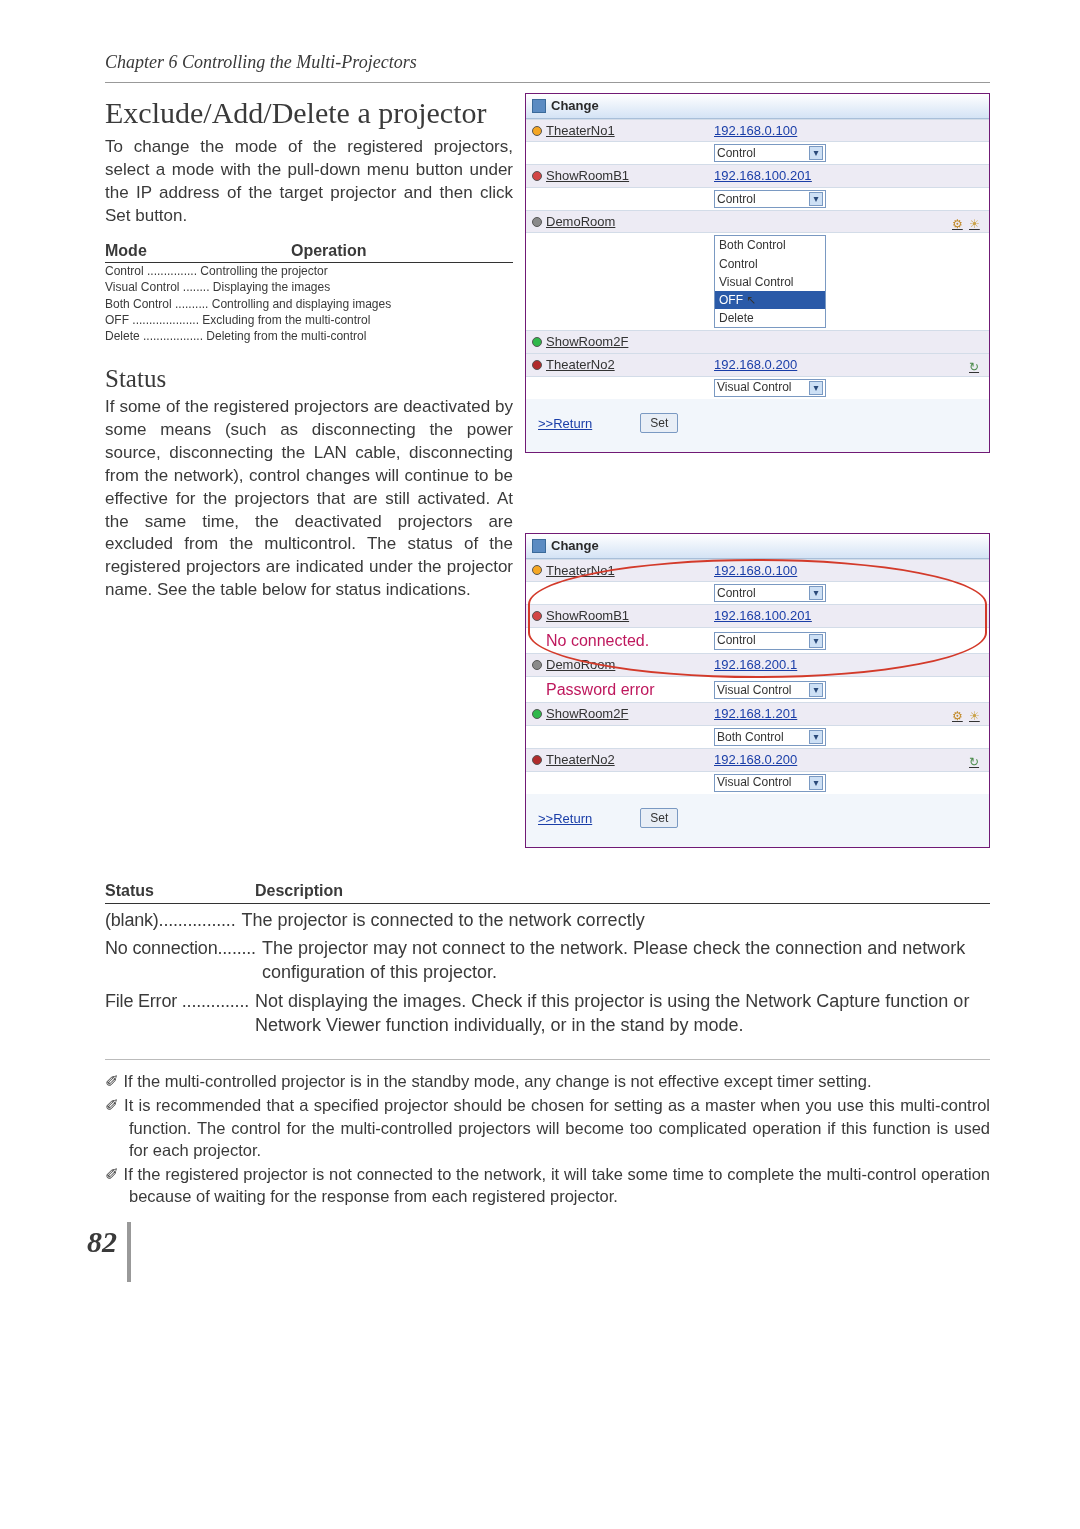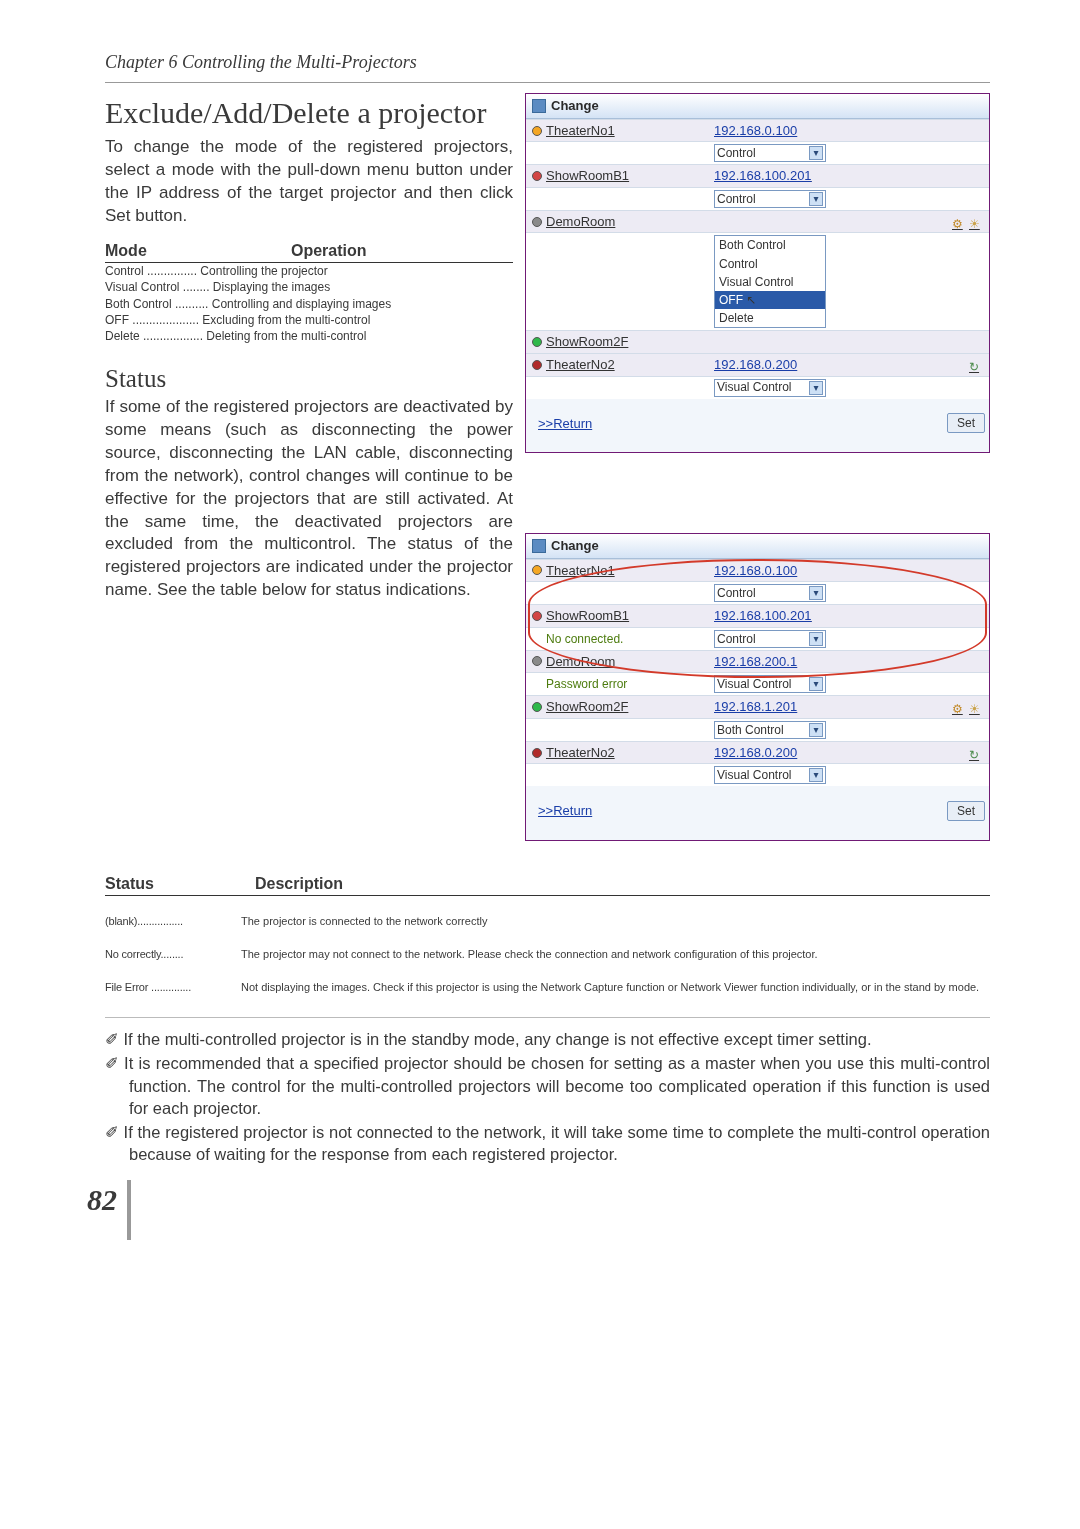--- a/index.html
+++ b/index.html
@@ -58,21 +58,21 @@
     .mode-row .mlabel { display: inline-block; }
     .status-table-head {
       border-bottom: 1px solid #333;
       font-weight: bold;
       font-size: 16px;
       display: flex;
       margin-top: 22px;
       padding-bottom: 1px;
     }
     .status-table-head .sh1 { width: 150px; }
-    .status-row { font-size: 11px; display: flex; margin-top: 18px; }
+    .status-row { font-size: 18px; display: flex; margin-top: 4px; }
     .status-row .slabel { flex: 0 0 130px; white-space: nowrap;}
     .status-row .sdesc { flex: 1; padding-left: 6px;}
     hr.sep { border: none; border-top: 1px solid #bbb; margin: 22px 0 10px 0; }
     .note {
       font-size: 16.5px;
       text-align: justify;
       padding-left: 24px;
       text-indent: -24px;
       margin-bottom: 2px;
     }
@@ -123,21 +123,21 @@
     }
     .proj-row.ip-row { background:#edebf4;text-decoration:underline; }
     .proj-row.ctrl-row { background:#fff; }
     .led { width:10px;height:10px;border-radius:50%;margin-right:4px;border:1px solid #555;display:inline-block;flex:0 0 10px;}
     .led.orange{background:#f5a623;}
     .led.green{background:#2fb84a;}
     .led.gray{background:#8a8a8a;}
     .led.red{background:#d34545;}
     .led.dred{background:#b02a2a;}
     .pname { width: 168px; }
-    .pname.err { color:#4d7c0f; font-size:12px;}
+    .pname.err { color:#be185d; font-size:16px;}
     .ipval { color:#1a3ea8; text-decoration: underline; }
     .sel {
       border:1px solid #7a99c2;
       background:#fff;
       font-size:12px;
       padding:0 2px;
       display:inline-flex;
       align-items:center;
       width:112px;
       height:18px;
@@ -147,21 +147,21 @@
     .sel.open {
       height:auto; width:112px; flex-direction:column; align-items:stretch; padding:0;
     }
     .sel.open .opt { padding:1px 4px; border-bottom:0; font-size:12px;}
     .sel.open .opt.hl { background:#2a5aa8; color:#fff;}
     .btn-set {
       border:1px solid #7a99c2; background:#e8eef6; padding:1px 9px; font-size:12px;
       border-radius:2px;
     }
     .returnlnk { color:#1a3ea8; text-decoration:underline; padding:10px 8px; display:inline-block;}
-    .footer-row { display:flex; align-items:center; gap: 98px; padding:6px 4px 10px 4px;justify-content:space-between;}
+    .footer-row { display:flex; align-items:center; gap: 40px; padding:6px 4px 10px 4px;}
     .win .proj-row .trailing { margin-left:auto; display:flex; gap:3px;}
     .smicon { width:14px;height:14px; display:inline-block;}
     .smicon.gear::before{content:"⚙";font-size:12px;color:#c28a2a;}
     .smicon.ghost::before{content:"☀";font-size:12px;color:#caa34a;}
     .smicon.refresh::before{content:"↻";font-size:12px;color:#4a8a4a;}
     .smicon.cursor::before{content:"↖";font-size:12px;color:#333;}
     .red-circle {
       position:relative;
     }
     .red-circle::after {
@@ -378,21 +378,21 @@
 </div>
 <div id="status-rows">
     <div>
       <div class="status-row">
         <span class="slabel tight">(blank)................</span>
         <span class="sdesc">The projector is connected to the network correctly</span>
       </div>
     </div>
     <div>
       <div class="status-row">
-        <span class="slabel tight">No correctly........</span>
+        <span class="slabel tight">No connection........</span>
         <span class="sdesc">The projector may not connect to the network. Please check the connection and network configuration of this projector.</span>
       </div>
     </div>
     <div>
       <div class="status-row">
         <span class="slabel tight">File Error ..............</span>
         <span class="sdesc"> Not displaying the images. Check if this projector is using the Network Capture function or Network Viewer function individually, or  in the stand by mode.</span>
       </div>
     </div>
   </div>

